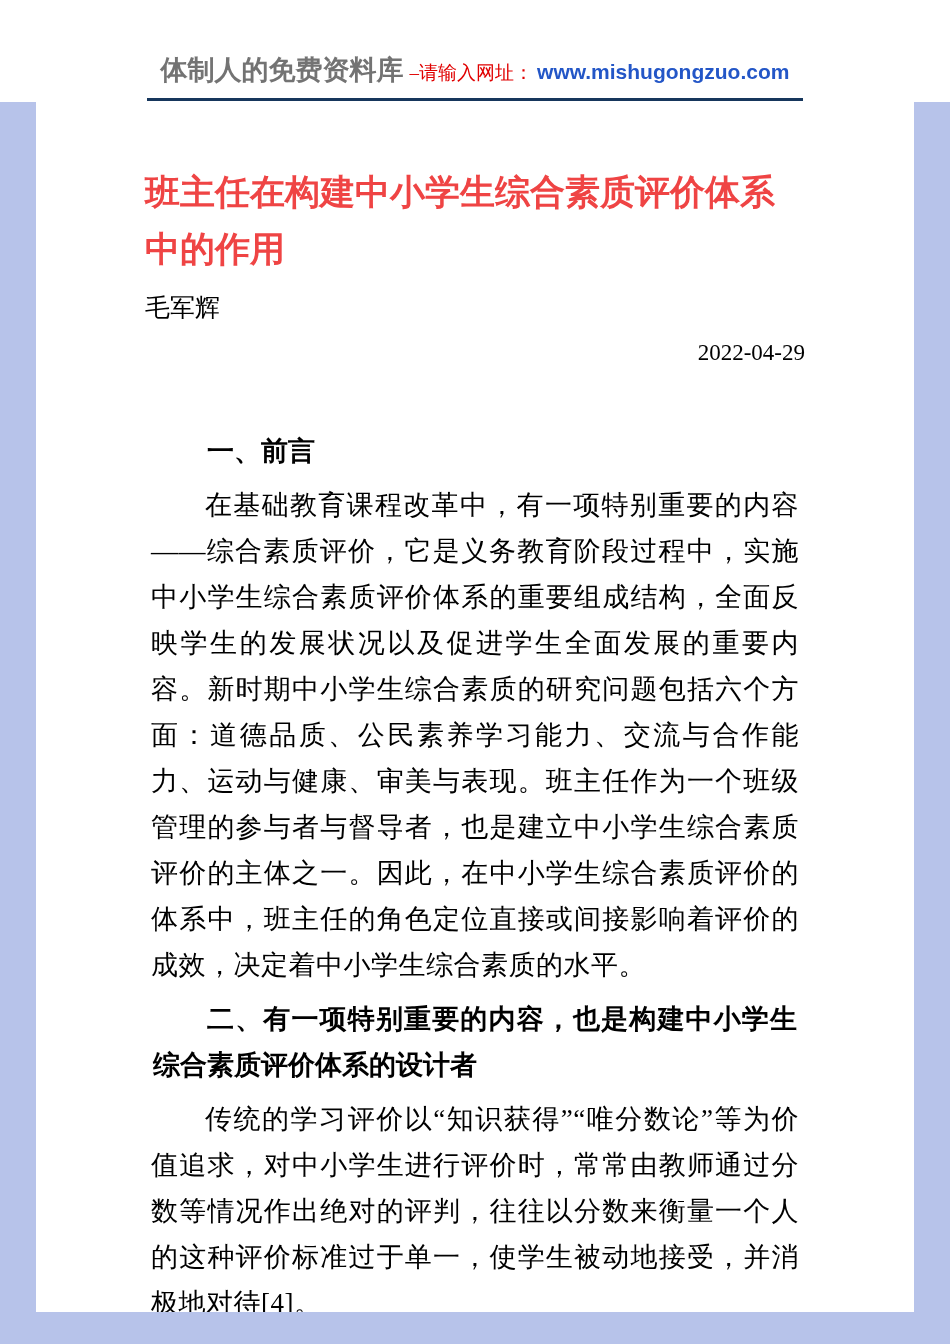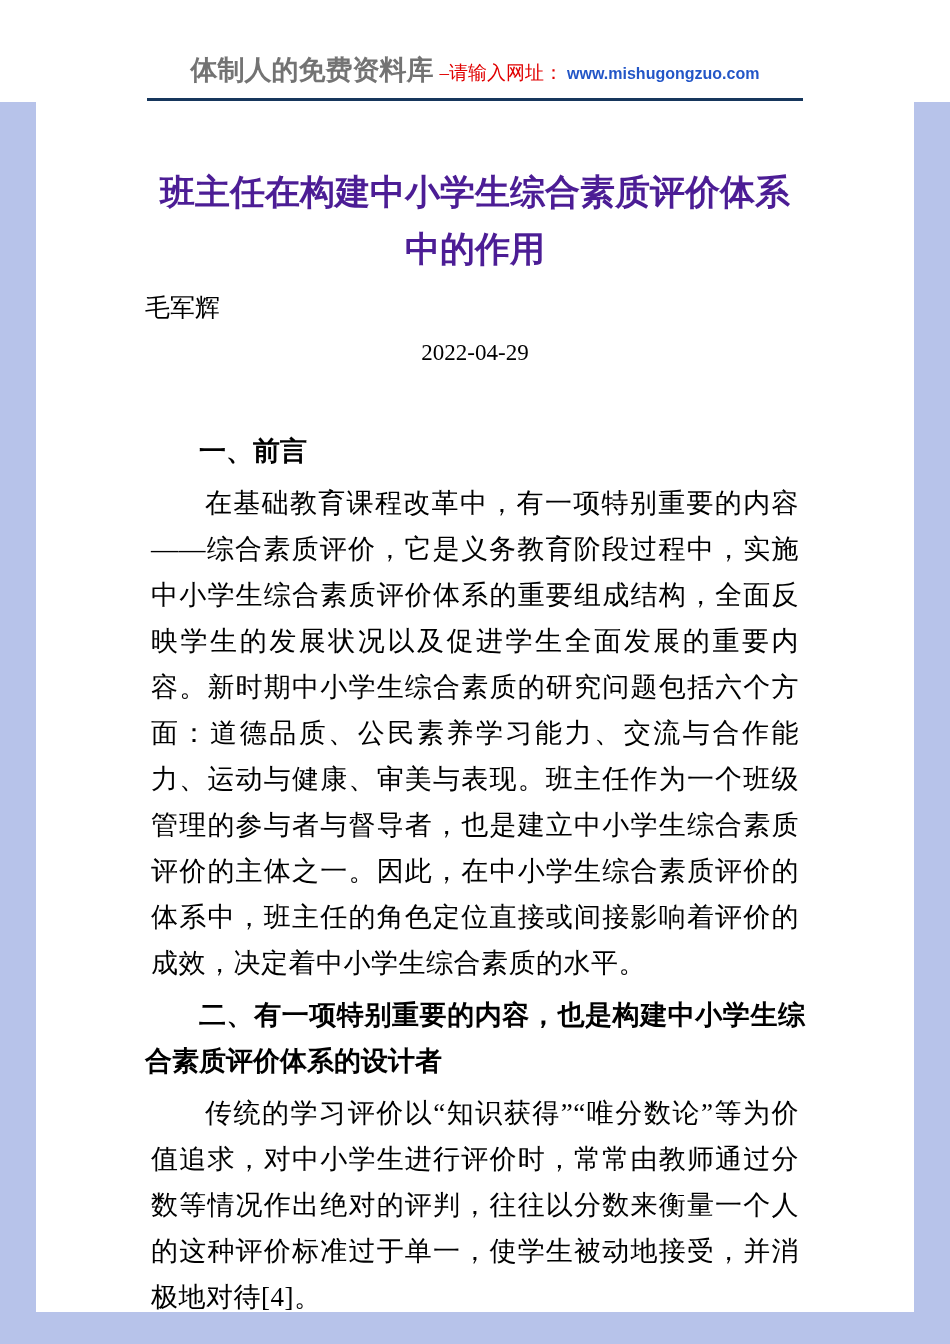--- a/index.html
+++ b/index.html
@@ -49,59 +49,58 @@
     font-family: "Liberation Sans", "DejaVu Sans", sans-serif;
   }
   .url-hint {
     color: #e00000;
     font-size: 19px;
     margin-left: 2px;
   }
   .site-url {
     color: #2356c7;
     font-weight: 700;
-    font-size: 16px;
+    font-size: 21px;
     text-decoration: none;
     font-family: "Liberation Sans", "DejaVu Sans", sans-serif;
   }
 
   
   .content {
     width: 660px;
     margin: 0 auto;
   }
   .doc-title {
     margin: 62px 0 0 0;
     font-size: 35px;
     line-height: 57px;
     font-weight: 700;
-    text-align: center;
-    color: #4c1d95;
+    color: #ef4444;
     font-family: "Liberation Sans", "DejaVu Sans", sans-serif;
   }
   .doc-author {
     margin-top: 14px;
     font-size: 25px;
     text-align: left;
     color: #000000;
   }
   .doc-date {
     margin-top: 16px;
     font-size: 23px;
-    text-align: center;
+    text-align: right;
     color: #000000;
   }
   .doc-body {
     margin-top: 62px;
     font-size: 27px;
     line-height: 46px;
     color: #000000;
   }
   .section-heading {
-    margin: 0;
+    margin: 8px;
     font-size: 27px;
     line-height: 46px;
     font-weight: 700;
     text-indent: 2em;
     text-align: justify;
     color: #000000;
     font-family: "Liberation Sans", "DejaVu Sans", sans-serif;
   }
   .body-paragraph {
     margin: 6px;

